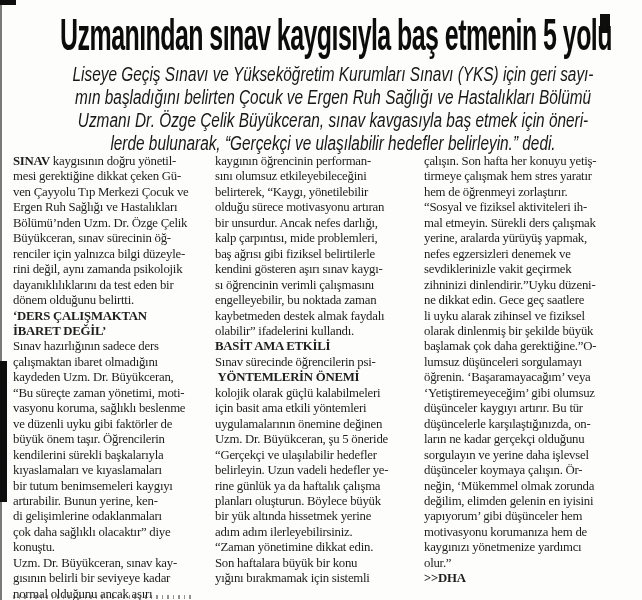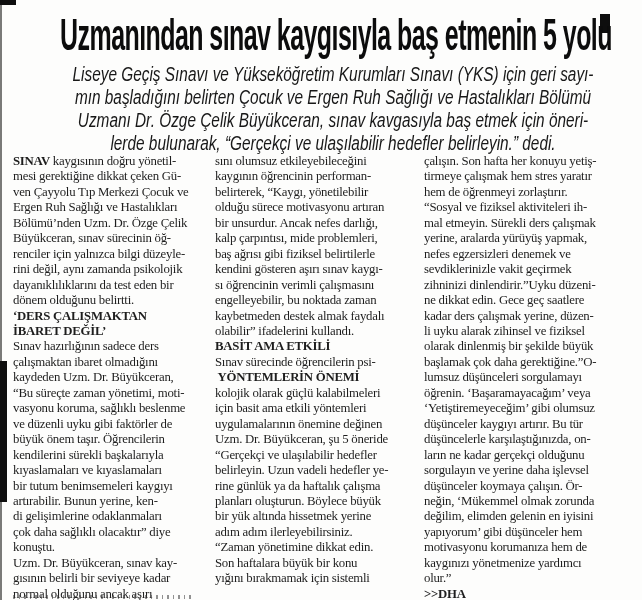--- a/index.html
+++ b/index.html
@@ -98,22 +98,22 @@
       <div class="bline"><span>bir tutum benimsemeleri kaygıyı</span></div>
       <div class="bline"><span>artırabilir. Bunun yerine, ken-</span></div>
       <div class="bline"><span>di gelişimlerine odaklanmaları</span></div>
       <div class="bline"><span>çok daha sağlıklı olacaktır” diye</span></div>
       <div class="bline"><span>konuştu.</span></div>
       <div class="bline"><span>Uzm. Dr. Büyükceran, sınav kay-</span></div>
       <div class="bline"><span>gısının belirli bir seviyeye kadar</span></div>
       <div class="bline"><span>normal olduğunu ancak aşırı</span></div>
     </div>
   <div class="col c2">
+      <div class="bline"><span>kaygının öğrencinin performan-</span></div>
       <div class="bline"><span>sını olumsuz etkileyebileceğini</span></div>
-      <div class="bline"><span>kaygının öğrencinin performan-</span></div>
       <div class="bline"><span>belirterek, “Kaygı, yönetilebilir</span></div>
       <div class="bline"><span>olduğu sürece motivasyonu artıran</span></div>
       <div class="bline"><span>bir unsurdur. Ancak nefes darlığı,</span></div>
       <div class="bline"><span>kalp çarpıntısı, mide problemleri,</span></div>
       <div class="bline"><span>baş ağrısı gibi fiziksel belirtilerle</span></div>
       <div class="bline"><span>kendini gösteren aşırı sınav kaygı-</span></div>
       <div class="bline"><span>sı öğrencinin verimli çalışmasını</span></div>
       <div class="bline"><span>engelleyebilir, bu noktada zaman</span></div>
       <div class="bline"><span>kaybetmeden destek almak faydalı</span></div>
       <div class="bline"><span>olabilir” ifadelerini kullandı.</span></div>
@@ -138,21 +138,20 @@
       <div class="bline"><span>çalışın. Son hafta her konuyu yetiş-</span></div>
       <div class="bline"><span>tirmeye çalışmak hem stres yaratır</span></div>
       <div class="bline"><span>hem de öğrenmeyi zorlaştırır.</span></div>
       <div class="bline"><span>“Sosyal ve fiziksel aktiviteleri ih-</span></div>
       <div class="bline"><span>mal etmeyin. Sürekli ders çalışmak</span></div>
       <div class="bline"><span>yerine, aralarda yürüyüş yapmak,</span></div>
       <div class="bline"><span>nefes egzersizleri denemek ve</span></div>
       <div class="bline"><span>sevdiklerinizle vakit geçirmek</span></div>
       <div class="bline"><span>zihninizi dinlendirir.”Uyku düzeni-</span></div>
       <div class="bline"><span>ne dikkat edin. Gece geç saatlere</span></div>
-      <div class="bline"><span>kadar ders çalışmak yerine, düzen-</span></div>
       <div class="bline"><span>li uyku alarak zihinsel ve fiziksel</span></div>
       <div class="bline"><span>olarak dinlenmiş bir şekilde büyük</span></div>
       <div class="bline"><span>başlamak çok daha gerektiğine.”O-</span></div>
       <div class="bline"><span>lumsuz düşünceleri sorgulamayı</span></div>
       <div class="bline"><span>öğrenin. ‘Başaramayacağım’ veya</span></div>
       <div class="bline"><span>‘Yetiştiremeyeceğim’ gibi olumsuz</span></div>
       <div class="bline"><span>düşünceler kaygıyı artırır. Bu tür</span></div>
       <div class="bline"><span>düşüncelerle karşılaştığınızda, on-</span></div>
       <div class="bline"><span>ların ne kadar gerçekçi olduğunu</span></div>
       <div class="bline"><span>sorgulayın ve yerine daha işlevsel</span></div>

